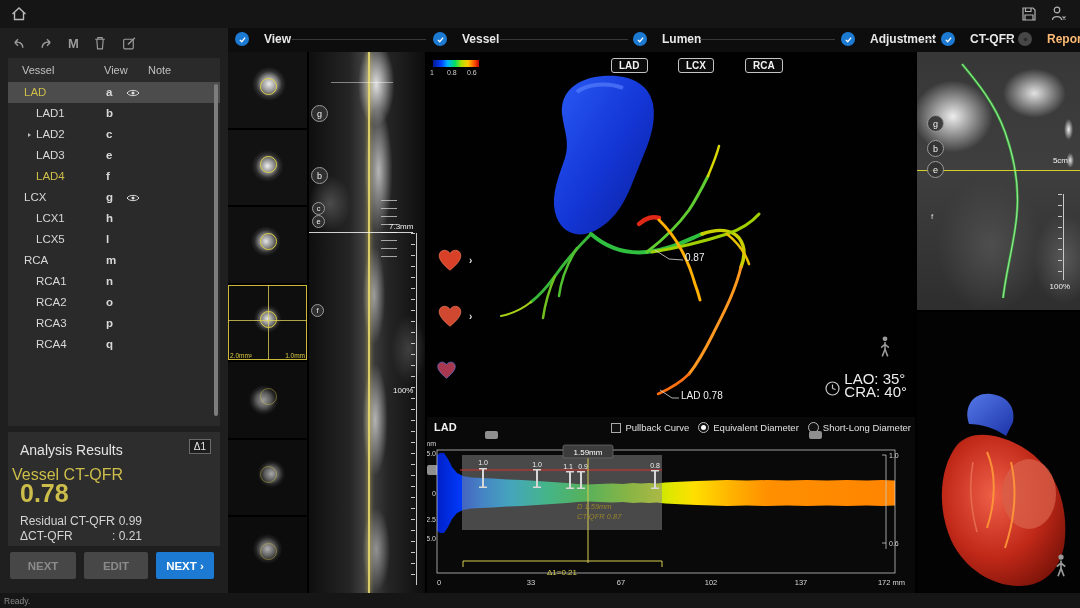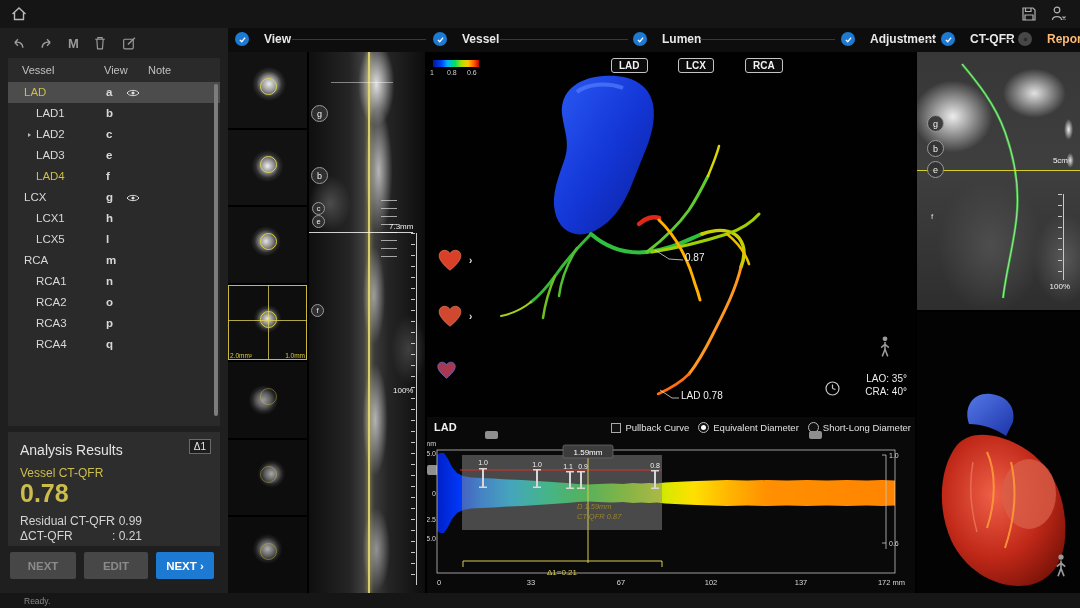--- a/index.html
+++ b/index.html
@@ -27,33 +27,33 @@
   .vrow .eye{position:absolute;top:6px;left:118px;width:14px;height:10px;}
   .yellow{color:#cdbd4a;}
   .subdot{position:absolute;left:20px;top:9px;width:0;height:0;border-left:3px solid #bbb;
           border-top:2.5px solid transparent;border-bottom:2.5px solid transparent;}
   .vscroll{position:absolute;right:2px;top:26px;width:4px;height:332px;background:#7d7d7d;border-radius:2px;cursor:pointer;}
   
   #analysis{position:absolute;left:8px;right:8px;top:404px;height:114px;background:#2d2d2d;}
   .an-title{position:absolute;left:12px;top:10px;font-size:14px;color:#e4e4e4;}
   .an-badge{position:absolute;right:9px;top:7px;font-size:10px;color:#e8e8e8;border:1px solid #6a6a6a;
             background:#1d1d1d;padding:1px 4px;}
-  .an-vlabel{position:absolute;left:12px;top:34px;font-size:12px;}
+  .an-vlabel{position:absolute;left:4px;top:34px;font-size:16px;}
   .an-vvalue{position:absolute;left:12px;top:47px;font-size:25px;font-weight:bold;}
   .an-row-label{position:absolute;left:12px;font-size:12px;color:#d4d4d4;}
   .an-row-value{position:absolute;left:104px;font-size:12px;color:#d4d4d4;}
   
   .act-btn{position:absolute;top:524px;height:27px;border-radius:2px;font-size:11.5px;font-weight:bold;
            display:flex;align-items:center;justify-content:center;cursor:pointer;}
   #btn-reset{left:10px;width:66px;background:#474747;color:#8b8b8b;}
   #btn-edit{left:84px;width:64px;background:#474747;color:#8b8b8b;}
   #btn-next{left:156px;width:58px;background:#1d7ad2;color:#fff;}
   
   #statusbar{position:absolute;left:0;right:0;bottom:0;height:15px;background:#161616;}
-  #statusbar span{position:absolute;left:24px;top:3px;font-size:8.5px;color:#8a8a8a;}
+  #statusbar span{position:absolute;left:4px;top:3px;font-size:8.5px;color:#8a8a8a;}
   
   #tabbar{position:absolute;left:228px;top:28px;right:0;height:24px;background:#0d0d0d;}
   .tab{position:absolute;top:4px;display:flex;align-items:center;gap:7px;cursor:pointer;}
   .tab .chk{width:14px;height:14px;border-radius:50%;background:#1d7ad2;display:flex;align-items:center;justify-content:center;}
   .tab.disabled .chk{background:#474747;}
   .tab .tlabel{font-size:12px;font-weight:bold;color:#e8e8e8;margin-left:8px;}
   .tab.disabled .tlabel{color:#fdba74;}
   .tab-line{position:absolute;top:11px;height:1px;background:#383838;}
   
   #thumbs{position:absolute;left:228px;top:52px;width:79px;bottom:15px;display:flex;flex-direction:column;gap:2px;}
@@ -98,21 +98,21 @@
   
   #view3d{position:absolute;left:427px;top:52px;width:488px;height:363px;background:#010101;}
   .colorbar{position:absolute;left:6px;top:8px;width:46px;height:7px;
       background:linear-gradient(90deg,#001a90,#0040ff 18%,#00b4ff 32%,#00e060 48%,#b0e000 62%,#ffc800 76%,#ff5000 90%,#c00800);}
   .cb-tick{position:absolute;top:17px;font-size:7px;color:#cfcfcf;}
   .vbtn{position:absolute;top:6px;padding:1px 7px;border:1px solid #c4c4c4;border-radius:3px;
       font-size:10px;font-weight:bold;color:#f2f2f2;background:rgba(18,18,18,.6);cursor:pointer;}
   .heart-btn{position:absolute;cursor:pointer;}
   .heart-arrow{position:absolute;font-size:10px;font-weight:bold;color:#e0e0e0;}
   .v3d-label{position:absolute;font-size:10px;color:#f0f0f0;}
-  .orient-text{position:absolute;right:8px;top:320px;text-align:right;font-size:10px;color:#ececec;line-height:13px;}
+  .orient-text{position:absolute;right:8px;top:320px;font-size:15px;color:#ececec;line-height:13px;}
   
   #chartpanel{position:absolute;left:427px;top:417px;width:488px;height:176px;background:#090909;}
   .ch-title{position:absolute;left:7px;top:4px;font-size:11px;font-weight:bold;color:#f0f0f0;}
   .ch-controls{position:absolute;right:4px;top:5px;display:flex;gap:9px;align-items:center;font-size:9.5px;color:#e0e0e0;}
   .ctl{display:flex;gap:4px;align-items:center;cursor:pointer;}
   .cbox{width:8px;height:8px;border:1px solid #aaa;background:#111;}
   .rad{width:9px;height:9px;border:1px solid #bbb;border-radius:50%;background:#111;position:relative;}
   .rad.on::after{content:"";position:absolute;left:2px;top:2px;width:5px;height:5px;border-radius:50%;background:#fff;}
   .handle{position:absolute;width:13px;height:8px;background:#8f8f8f;border-radius:2px;cursor:pointer;}
   

